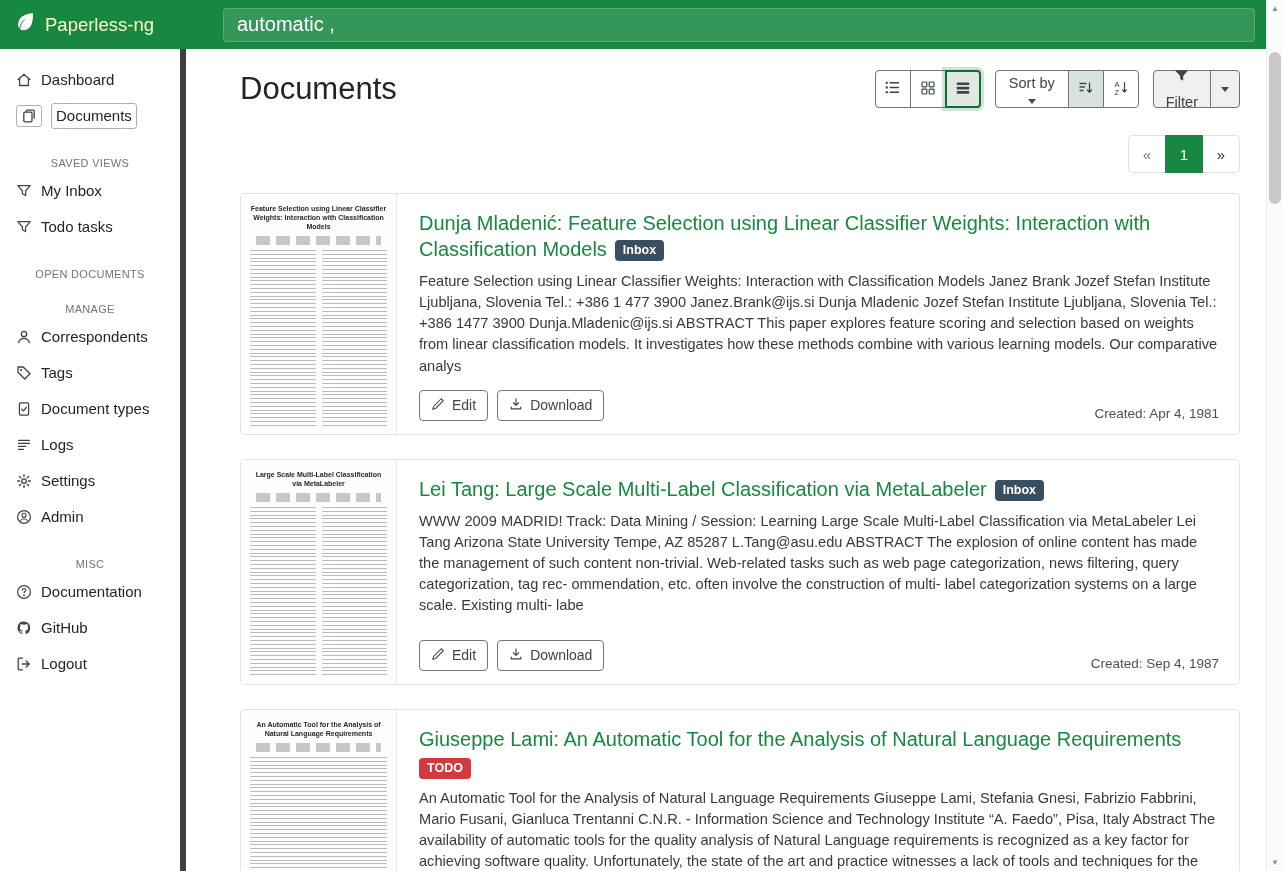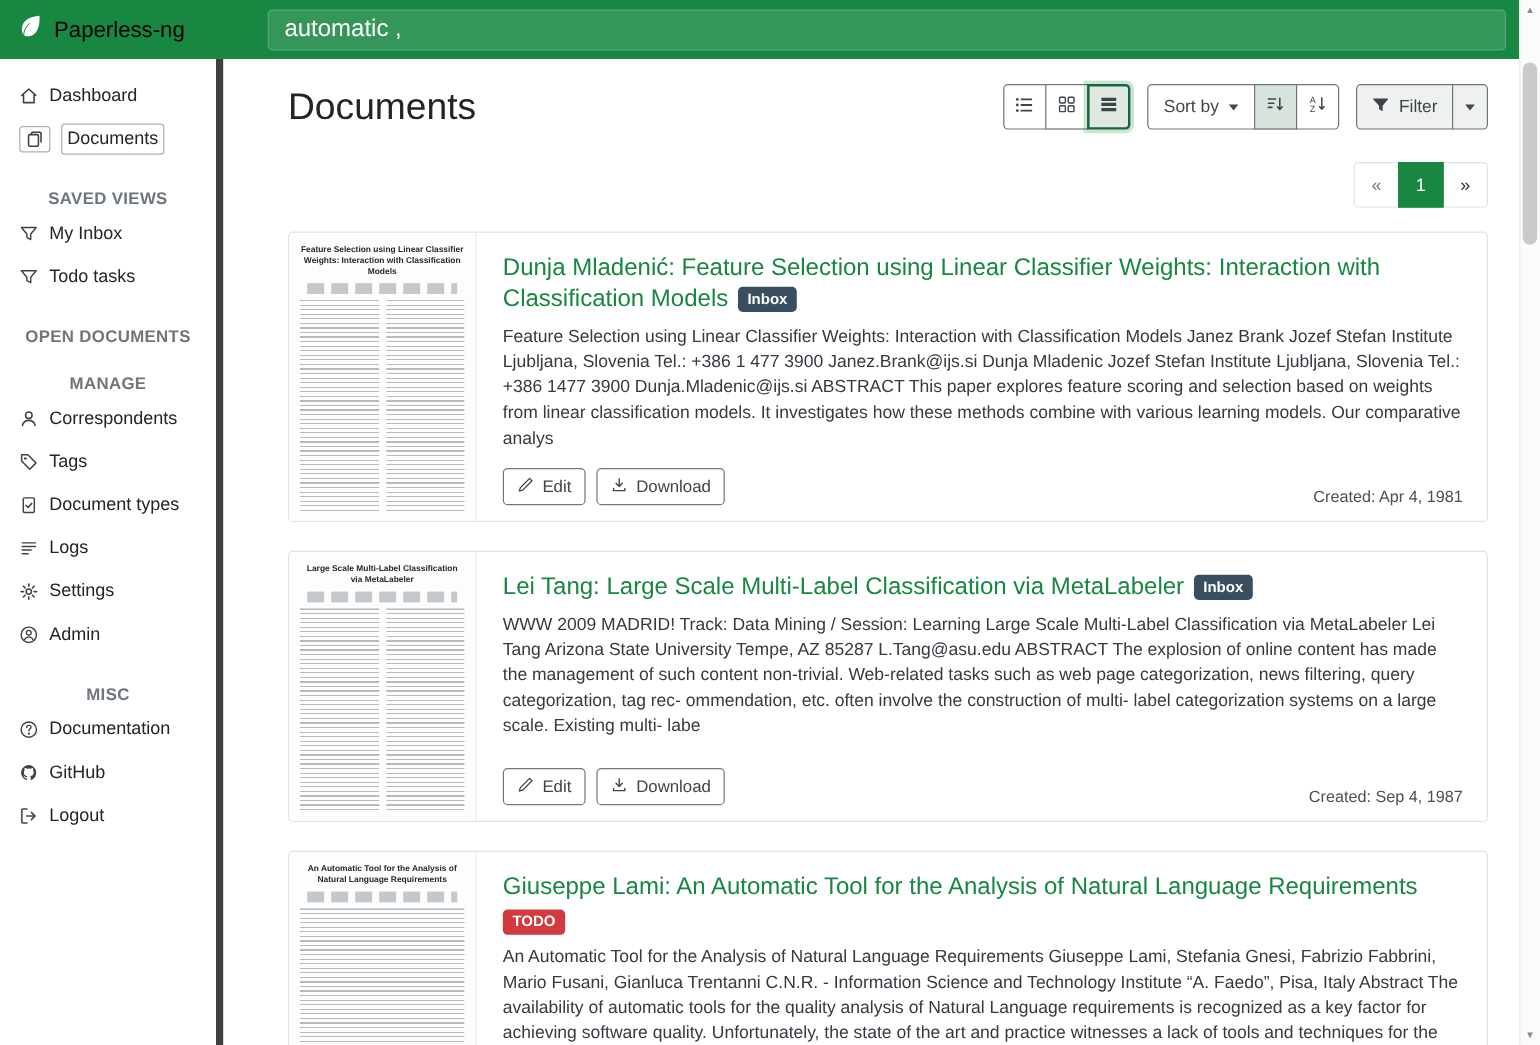--- a/index.html
+++ b/index.html
@@ -11,45 +11,45 @@
   }
   *{box-sizing:border-box;}
   html,body{margin:0;padding:0;}
   body{
     width:1283px;height:871px;overflow:hidden;background:#fff;color:#212529;
     font-family:"Liberation Sans","DejaVu Sans",sans-serif;
   }
   
   .topbar{position:fixed;top:0;left:0;right:0;height:49px;background:var(--brand-green);
     display:flex;align-items:center;z-index:10;}
-  .brand{flex:0 0 213px;display:flex;align-items:center;gap:9px;padding:0 14px;color:#000000;
+  .brand{flex:0 0 213px;display:flex;align-items:center;gap:9px;padding:0 14px;color:#fef9c3;
     font-size:18.5px;cursor:pointer;}
   .search-input{flex:1;height:34px;margin:0 28px 0 10px;background:rgba(255,255,255,.13);
     border:1px solid rgba(255,255,255,.18);border-radius:4px;color:#fff;font-size:20px;
     padding:0 13px;outline:none;font-family:inherit;}
   
   .sidebar{position:fixed;top:49px;left:0;bottom:0;width:186px;background:#fff;
     border-right:6px solid #404040;padding-top:13px;overflow:hidden;z-index:5;text-align:center;}
   .nav-item{display:flex;align-items:center;gap:9px;padding:8px 16px;font-size:15px;
     color:#212529;cursor:pointer;white-space:nowrap;line-height:20px;}
   .nav-item .nav-icon{display:inline-flex;color:#3d4349;flex:0 0 auto;}
   .nav-item.active .obox{border:1px solid #a9b1b8;border-radius:3px;}
   .obox{display:inline-flex;align-items:center;padding:2px 4px;margin:-3px 0;}
-  .section-label{margin:23px 16px 4px;font-size:14px;font-weight:700;letter-spacing:.3px;
+  .section-label{margin:23px 16px 4px;font-size:11px;font-weight:400;letter-spacing:.3px;
     color:#6d757d;}
   
   .content{margin-left:213px;padding:21px 43px 40px 27px;}
   .page-header{display:flex;align-items:center;justify-content:space-between;}
   .page-title{font-size:31px;font-weight:400;margin:0;color:#212529;}
   .controls{display:flex;align-items:center;gap:14px;}
   .btn-group{display:inline-flex;}
   .btn{display:inline-flex;align-items:center;justify-content:center;border:1px solid #6c757d;
     background:#fff;color:#3e444a;font-size:14.5px;border-radius:4px;cursor:pointer;
     font-family:inherit;gap:8px;}
-  .btn-group .btn{border-radius:0;margin-left:-1px;}
+  .btn-group .btn{border-radius:0;margin-left:-1px;flex-direction:column;}
   .btn-group .btn:first-child{border-radius:4px 0 0 4px;margin-left:0;}
   .btn-group .btn:last-child{border-radius:0 4px 4px 0;}
   .btn-icon{width:36px;height:38px;padding:0;}
   .btn-icon.active{background:#dfe9e2;border:2px solid #19663a;
     box-shadow:0 0 0 3px rgba(23,135,65,.22);position:relative;z-index:1;border-radius:3px;}
   .btn-icon.sel{background:#d8e4db;}
   .btn-sortby{height:38px;padding:0 13px;}
   .btn-filter{height:38px;padding:0 12px;background:#eff1f1;}
   .btn-filter-caret{width:30px;height:38px;background:#eff1f1;padding:0;}
   .caret{width:0;height:0;border-left:4.5px solid transparent;border-right:4.5px solid transparent;

